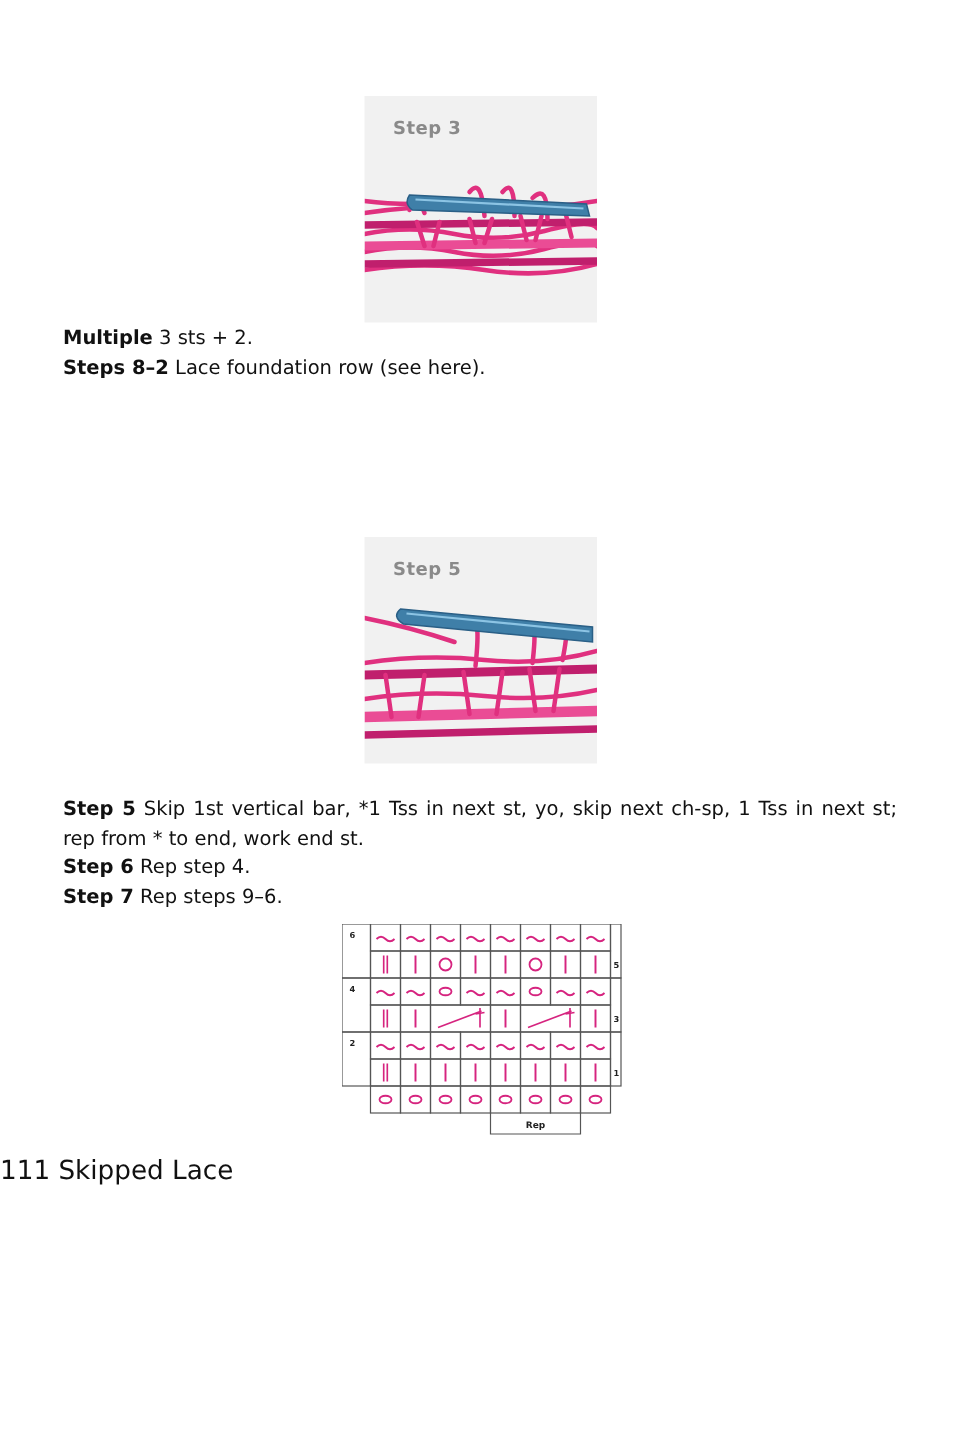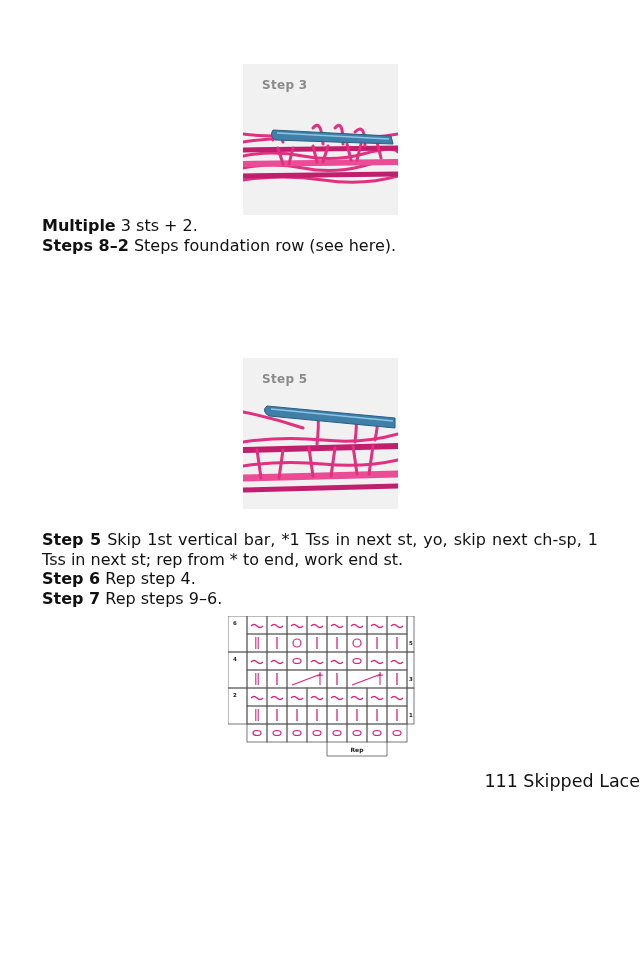--- a/index.html
+++ b/index.html
@@ -5,29 +5,29 @@
   html, body { margin: 0; padding: 0; background: #ffffff; }
   body { width: 640px; height: 960px; position: relative; overflow: hidden;
          font-family: "DejaVu Sans", "Liberation Sans", sans-serif; color: #111; }
 
   .photo { position: absolute; left: 243px; width: 155px; height: 151px;
            background: #f2f2f2; overflow: hidden; }
   .photo .step-label { position: absolute; left: 19px; top: 14px; font-size: 12px;
            font-weight: bold; color: #8a8a8a; letter-spacing: 0.3px; }
   .photo svg { position: absolute; left: 0; top: 0; }
 
-  .text-block { position: absolute; left: 42px; width: 556px; font-size: 16px;
+  .text-block { position: absolute; left: 42px; width: 556px; font-size: 13px;
            line-height: 19.5px; }
   .text-block p { margin: 0; text-align: justify; text-align-last: left; }
   .text-block b { font-weight: bold; }
 
   .chart { position: absolute; left: 228px; top: 616px; }
   .chart svg text { font-family: "DejaVu Sans", sans-serif; }
 
-  .caption { position: absolute; left: 0; width: 640px; top: 771px; text-align: right;
+  .caption { position: absolute; left: 0; width: 640px; top: 771px; text-align: left;
              font-size: 17.5px; color: #111; font-family: "DejaVu Sans", sans-serif; }
 </style>
 </head>
 <body>
 
 <div class="photo" style="top:64px;">
   <svg width="155" height="151" viewBox="0 0 155 151">
     <rect width="155" height="151" fill="#f1f1f1"></rect>
 
     <g stroke="#e0307f" stroke-width="3" fill="none" stroke-linecap="round">
@@ -48,21 +48,21 @@
     </g>
 
     <path d="M30 66 L148 72 L150 80 L32 76 Q26 72 30 66 Z" fill="#3f7fa8" stroke="#2a5f86" stroke-width="1"></path>
     <path d="M34 69 L146 75" stroke="#8cc4e4" stroke-width="1.5"></path>
   </svg>
   <span class="step-label">Step 3</span>
 </div>
 
 <div class="text-block" style="top:216px;">
   <p><b>Multiple</b><span> 3 sts + 2.</span></p>
-  <p><b>Steps 8–2</b><span> Steps foundation row (see here).</span></p>
+  <p><b>Steps 8–2</b><span> Lace foundation row (see here).</span></p>
 </div>
 
 <div class="photo" style="top:358px;">
   <svg width="155" height="151" viewBox="0 0 155 151">
     <rect width="155" height="151" fill="#f1f1f1"></rect>
     <g stroke="#e0307f" stroke-width="3" fill="none" stroke-linecap="round">
       <path d="M0 84 Q40 78 80 82 T155 76"></path>
       <path d="M0 92 L155 88" stroke="#c01f6d" stroke-width="6"></path>
       <path d="M0 108 Q40 102 80 106 T155 102"></path>
       <path d="M0 120 L155 116" stroke="#ea4c95" stroke-width="7"></path>

